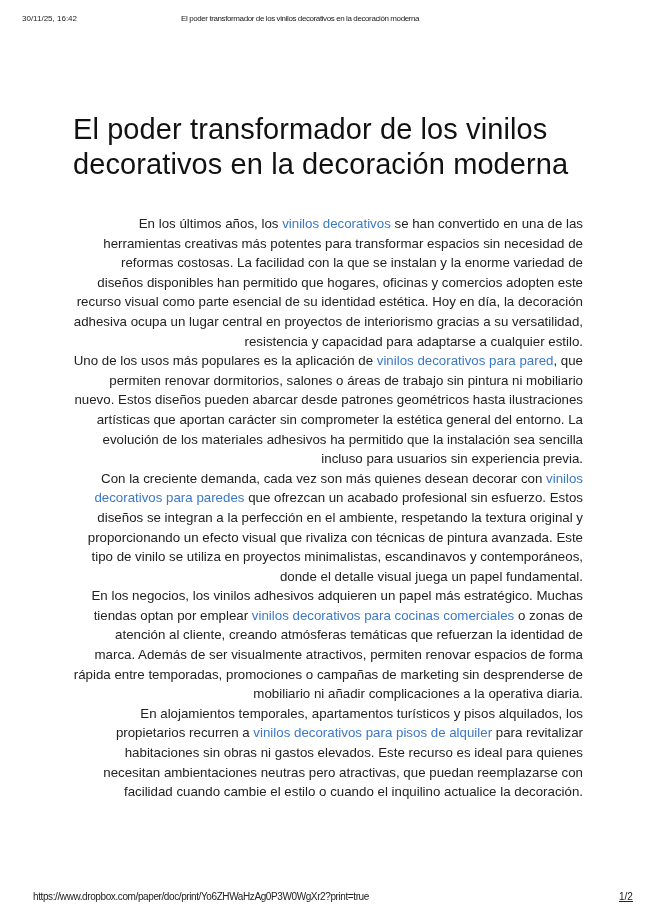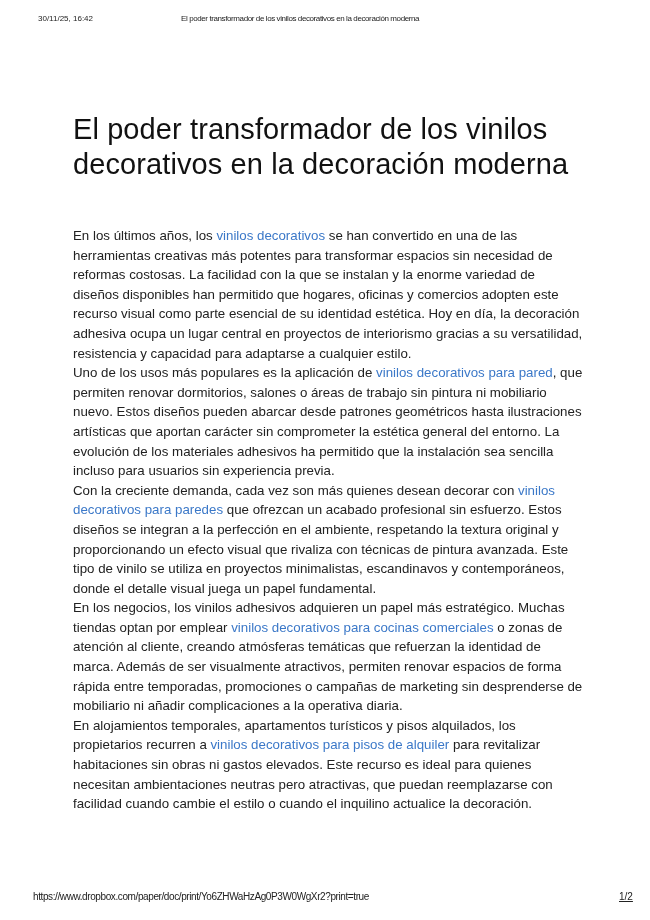--- a/index.html
+++ b/index.html
@@ -19,21 +19,21 @@
       position: absolute;
       top: 14px;
       left: 0;
       width: 650px;
       height: 14px;
       font-size: 8px;
       color: #222;
     }
     .print-header .date {
       position: absolute;
-      left: 38px;
+      left: 22px;
       top: 0;
     }
     .print-header .doc-title {
       position: absolute;
       left: 181px;
       top: 0;
       letter-spacing: -0.4px;
     }
     .print-footer {
       position: absolute;
@@ -64,24 +64,25 @@
     }
     .article h1 {
       margin: 0;
       font-size: 29px;
       font-weight: normal;
       line-height: 35px;
       color: #111;
       letter-spacing: 0.1px;
     }
     .article .body {
-      margin-top: 44px;
+      margin-top: 32px;
       font-size: 13.3px;
       line-height: 19.6px;
       color: #222;
+      text-align: right;
     }
     .article p {
       margin: 0;
     }
     .article a {
       color: #3b78c8;
       text-decoration: none;
     }
   </style>
 </head>

